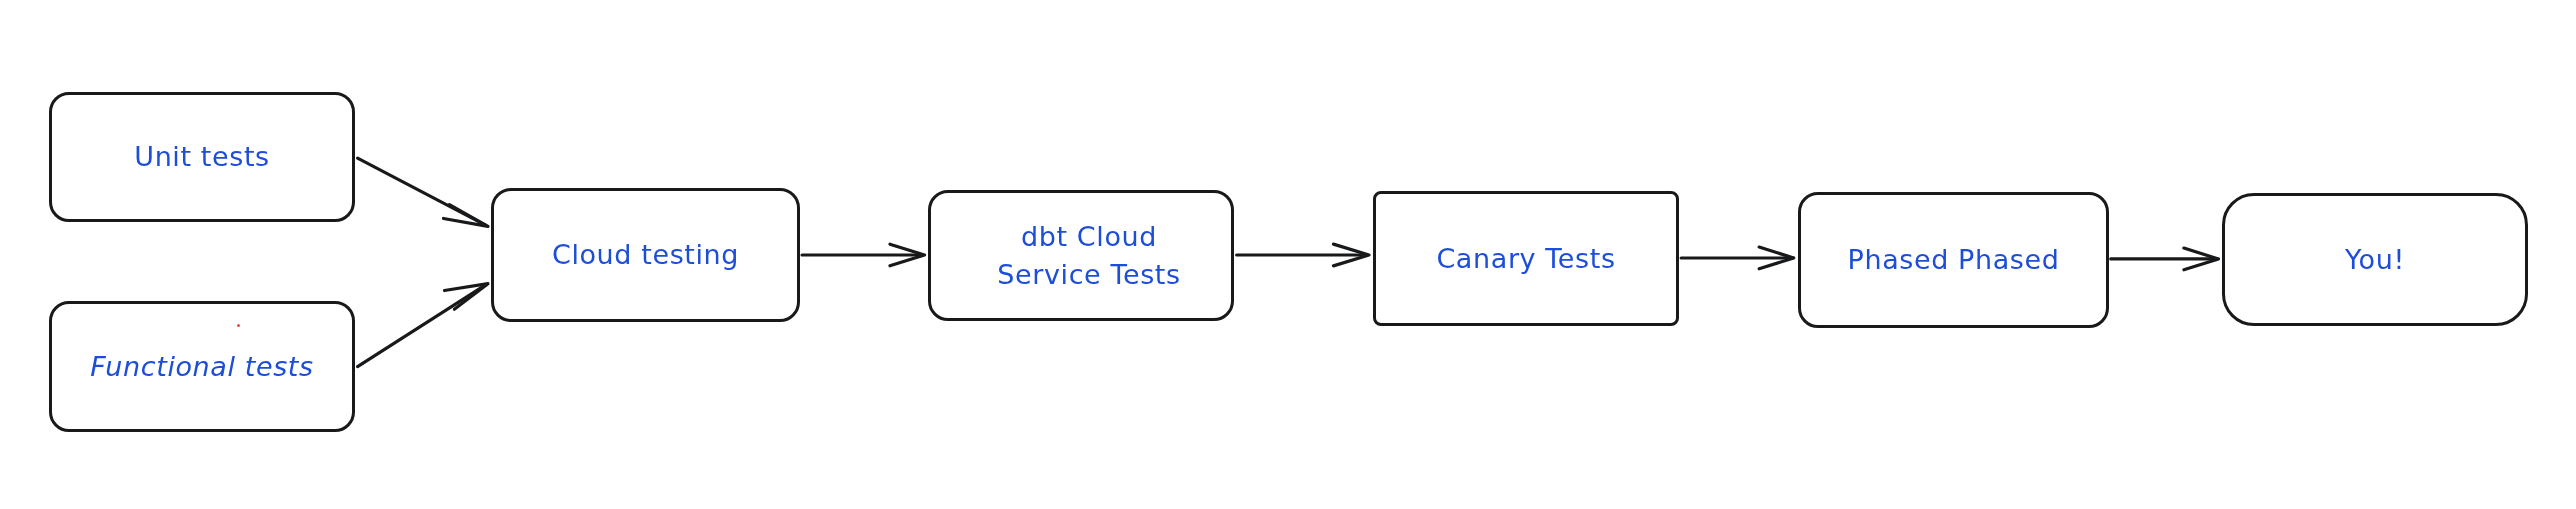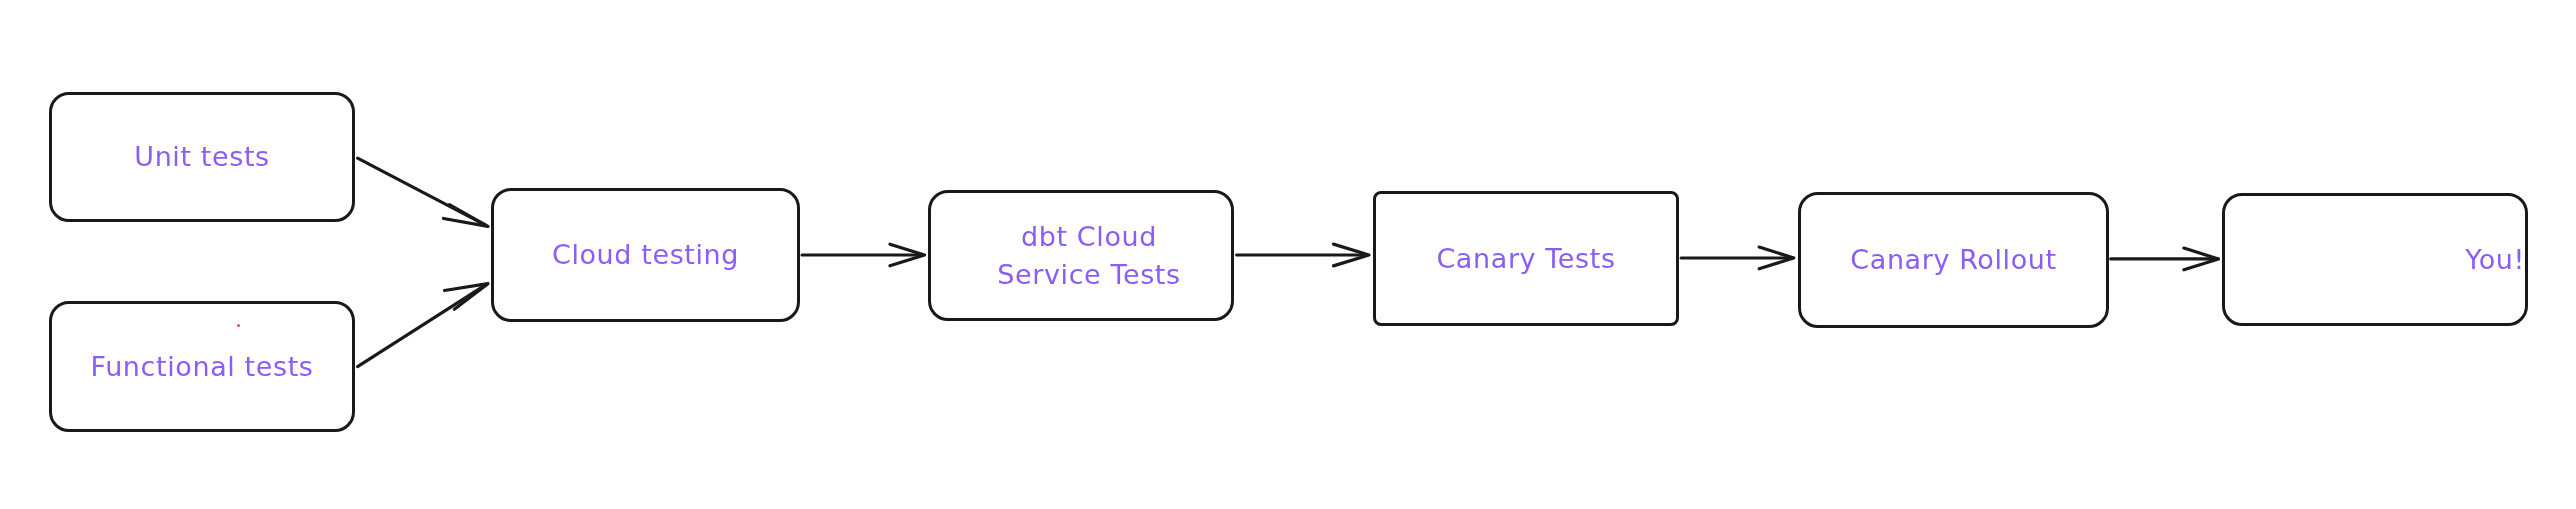--- a/index.html
+++ b/index.html
@@ -28,21 +28,21 @@
     box-sizing: border-box;
     background: #ffffff;
     border: 3px solid #18191a;
     border-radius: 20px;
     display: flex;
     align-items: center;
     justify-content: center;
     text-align: center;
   }
   .node-label {
-    color: #8b5cf6;
+    color: #1d4ed8;
     font-size: 27px;
     line-height: 1.38;
     letter-spacing: 0.6px;
     white-space: pre-line;
     font-family: "DejaVu Sans", sans-serif;
     font-weight: 400;
   }
   .speck {
     position: absolute;
     width: 3px;
@@ -86,41 +86,41 @@
     <g>
       <path d="M 2137 262 L 2244 262" fill="none" stroke="#18191a" stroke-width="3.2" stroke-linecap="round"></path>
       <path d="M 2246 262 L 2211 251 M 2246 262 L 2211 273" fill="none" stroke="#18191a" stroke-width="3.2" stroke-linecap="round"></path>
     </g>
   </svg>
 
   <div class="node" style="left: 49px; top: 92px; width: 306px; height: 130px; background: rgb(255, 255, 255); border-color: rgb(24, 25, 26); border-width: 3px; border-radius: 20px;">
     <span class="node-label">Unit tests</span>
   </div>
 
-  <div class="node" style="left: 49px; top: 301px; width: 306px; height: 131px; background: rgb(255, 255, 255); border-color: rgb(24, 25, 26); border-width: 3px; border-radius: 20px;">
+  <div class="node" style="left: 49px; top: 301px; width: 306px; height: 131px; background: rgb(255, 255, 255); border-color: rgb(24, 25, 26); border-width: 3px; border-radius: 20px; font-style: italic;">
     <span class="node-label">Functional tests</span>
   </div>
 
   <div class="node" style="left: 491px; top: 188px; width: 309px; height: 134px; background: rgb(255, 255, 255); border-color: rgb(24, 25, 26); border-width: 3px; border-radius: 20px;">
     <span class="node-label">Cloud testing</span>
   </div>
 
   <div class="node" style="left: 928px; top: 190px; width: 306px; height: 131px; background: rgb(255, 255, 255); border-color: rgb(24, 25, 26); border-width: 3px; border-radius: 20px; padding-left: 16px;">
     <span class="node-label">dbt Cloud
 Service Tests</span>
   </div>
 
   <div class="node" style="left: 1373px; top: 191px; width: 306px; height: 135px; background: rgb(255, 255, 255); border-color: rgb(24, 25, 26); border-width: 3px; border-radius: 8px;">
     <span class="node-label">Canary Tests</span>
   </div>
 
   <div class="node" style="left: 1798px; top: 192px; width: 311px; height: 136px; background: rgb(255, 255, 255); border-color: rgb(24, 25, 26); border-width: 3px; border-radius: 20px;">
-    <span class="node-label">Canary Rollout</span>
+    <span class="node-label">Phased Phased</span>
   </div>
 
-  <div class="node" style="left: 2222px; top: 193px; width: 306px; height: 133px; background: rgb(255, 255, 255); border-color: rgb(24, 25, 26); border-width: 3px; border-radius: 20px; justify-content: flex-end;">
+  <div class="node" style="left: 2222px; top: 193px; width: 306px; height: 133px; background: rgb(255, 255, 255); border-color: rgb(24, 25, 26); border-width: 3px; border-radius: 32px;">
     <span class="node-label">You!</span>
   </div>
 
   <div class="speck" style="left:237px; top:324px;"></div>
 
 </div>
 
 
 </body></html>

